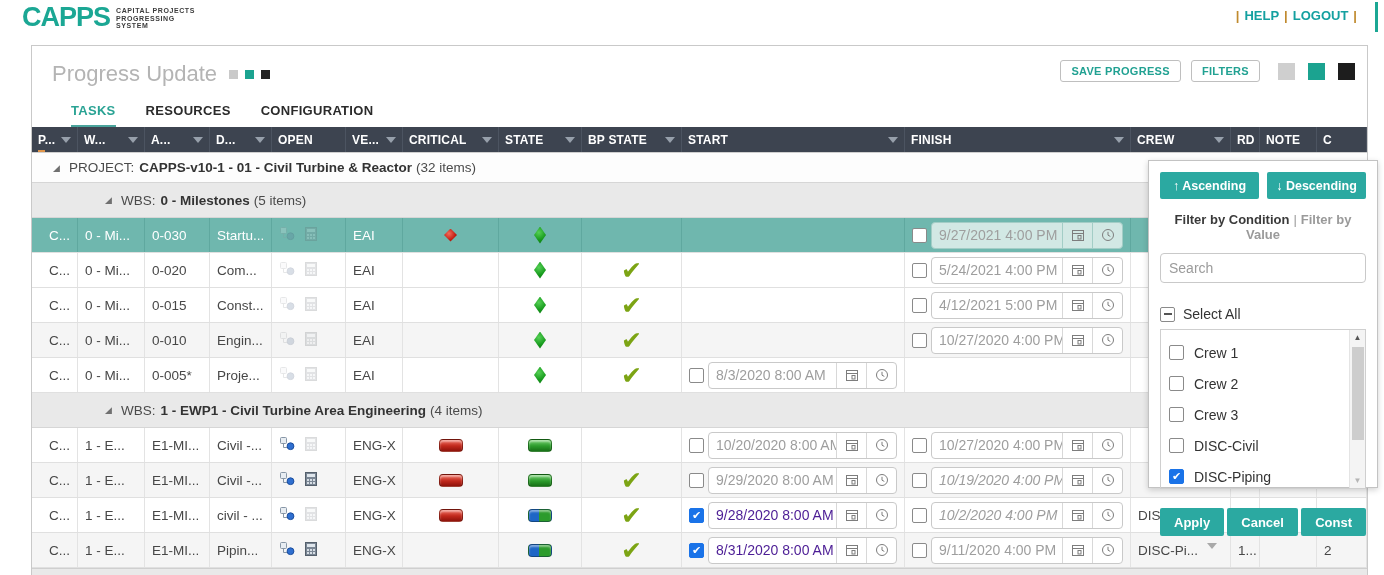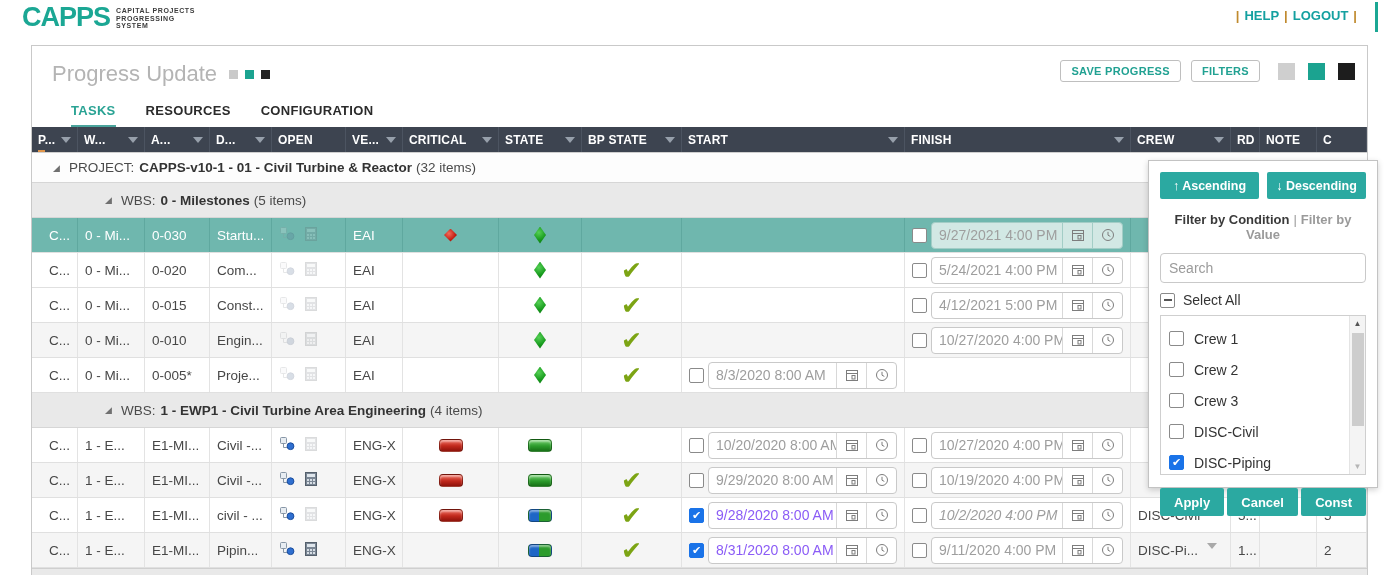--- a/index.html
+++ b/index.html
@@ -75,21 +75,21 @@
   
   .dmw { display:flex; align-items:center; gap:4px; width:100%; }
   .cb { width:15px; height:15px; border:1px solid #8a8a8a; border-radius:2px; background:#fff;
     flex:none; display:flex; align-items:center; justify-content:center; cursor:pointer; }
   .cb.checked { background:#1a73e8; border-color:#1a73e8; color:#fff; font-size:11px; font-weight:bold; }
   .cb.indet::after { content:""; width:8px; height:2px; background:#555; }
   .datebox { flex:1; height:27px; display:flex; align-items:center; border:1px solid #c9c9c9;
     border-radius:4px; background:#fff; overflow:hidden; }
   .trow.sel .datebox { background:#d2e8e4; border-color:#a3cdc6; }
   .dval { flex:1; padding-left:7px; font-size:14px; color:#9e9e9e; overflow:hidden; white-space:nowrap; }
-  .dval.on { color:#8b5cf6; }
+  .dval.on { color:#4c1d95; }
   .dbtn { width:30px; height:100%; flex:none; display:flex; align-items:center; justify-content:center;
     border-left:1px solid #d8d8d8; cursor:pointer; }
   .trow.sel .dbtn { border-left-color:#a3cdc6; }
 
   .crewtri { width:0; height:0; border-left:5px solid transparent; border-right:5px solid transparent;
     border-top:6px solid #a9a9a9; margin-left:9px; margin-bottom:8px; }
 
   .partial-group { height:7px; background:#e9e9e9; border-top:1px solid #cfcfcf; }
 
   
@@ -98,29 +98,29 @@
   .sortbtns { display:flex; gap:8px; }
   .sortbtn { flex:1; height:27px; background:#2ba9a1; color:#fff; border:none; border-radius:2px;
     font-size:12.5px; font-weight:bold; cursor:pointer; font-family:inherit; }
   .fmode { text-align:center; font-size:13px; font-weight:bold; margin-top:13px; }
   .fmode .cond { color:#3a3a3a; cursor:pointer; }
   .fmode .pipe { color:#9a9a9a; margin:0 4px; font-weight:normal; }
   .fmode .byval { color:#9a9a9a; cursor:pointer; }
   .fsearch { width:100%; height:30px; margin-top:11px; border:1px solid #c9c9c9; border-radius:4px;
     padding:0 8px; font-size:14px; color:#444; font-family:inherit; outline:none; }
   .fsearch::placeholder { color:#9b9b9b; }
-  .selall { display:flex; align-items:center; gap:8px; margin-top:9px; font-size:14px; color:#333; }
+  .selall { display:flex; align-items:center; gap:8px; margin-top:23px; font-size:14px; color:#333; }
   .flist { position:relative; margin-top:7px; height:160px; border:1px solid #cfcfcf; overflow:hidden; }
   .fitems { padding:7px 18px 0 8px; }
   .fitem { display:flex; align-items:center; gap:10px; height:31px; font-size:14px; color:#333; cursor:pointer; }
   .sbar { position:absolute; right:0; top:0; bottom:0; width:16px; background:#f4f4f4; border-left:1px solid #e4e4e4; }
   .sbar .arr { height:15px; display:flex; align-items:center; justify-content:center; font-size:8px; color:#555; }
   .sbar .arr.dn { position:absolute; bottom:0; left:0; right:0; color:#b5b5b5; }
   .sbar .thumb { position:absolute; left:2px; top:17px; width:12px; height:93px; background:#cdcdcd; }
-  .fbtns { display:flex; justify-content:space-between; margin-top:13px; }
+  .fbtns { display:flex; justify-content:space-between; margin-top:19px; }
   .fbtn { background:#2ba9a1; color:#fff; border:none; border-radius:2px; height:28px; padding:0 14px;
     font-size:13px; font-weight:bold; cursor:pointer; font-family:inherit; }
 </style>
 </head>
 <body>
 
 <div class="topbar">
   <div class="logo">
     <span class="logo-brand">CAPPS</span>
     <span class="logo-tag">
@@ -674,21 +674,21 @@
                 </span>
                 <span class="dbtn">
                   <svg width="14" height="14" viewBox="0 0 14 14">
                     <circle cx="7" cy="7" r="5.5" fill="none" stroke="#7d7d7d"></circle>
                     <path d="M7 3.8v3.4l2.3 1.2" fill="none" stroke="#7d7d7d"></path>
                   </svg>
                 </span>
               </div>
             </div>
           </div>
-          <div class="td" style="width: 226px;">
+          <div class="td" style="width: 226px; font-style: italic;">
             <div class="dmw">
               <span class="cb"></span>
               <div class="datebox">
                 <span class="dval">10/19/2020 4:00 PM</span>
                 <span class="dbtn">
                   <svg width="14" height="14" viewBox="0 0 14 14">
                     <rect x="1.5" y="2.5" width="11" height="10" fill="none" stroke="#7d7d7d"></rect>
                     <line x1="1.5" y1="5.5" x2="12.5" y2="5.5" stroke="#7d7d7d"></line>
                     <rect x="7" y="7.5" width="3" height="3.5" fill="none" stroke="#7d7d7d"></rect>
                   </svg>

